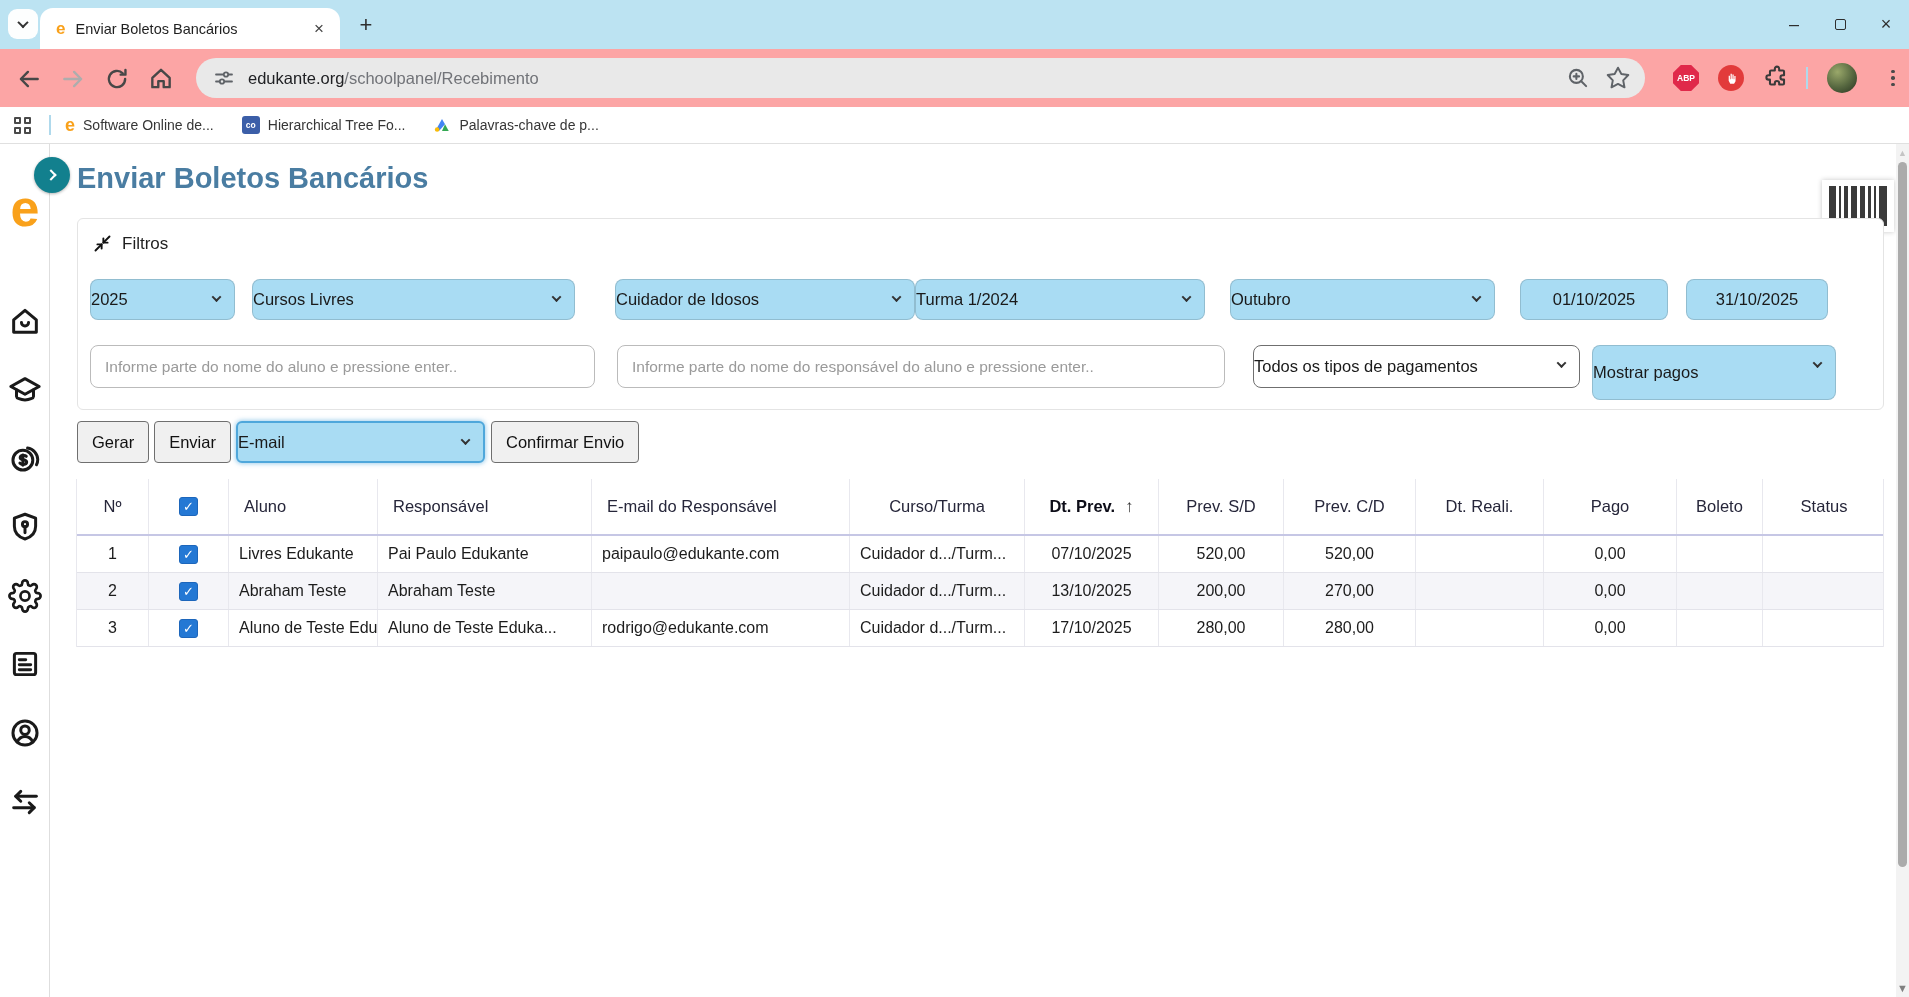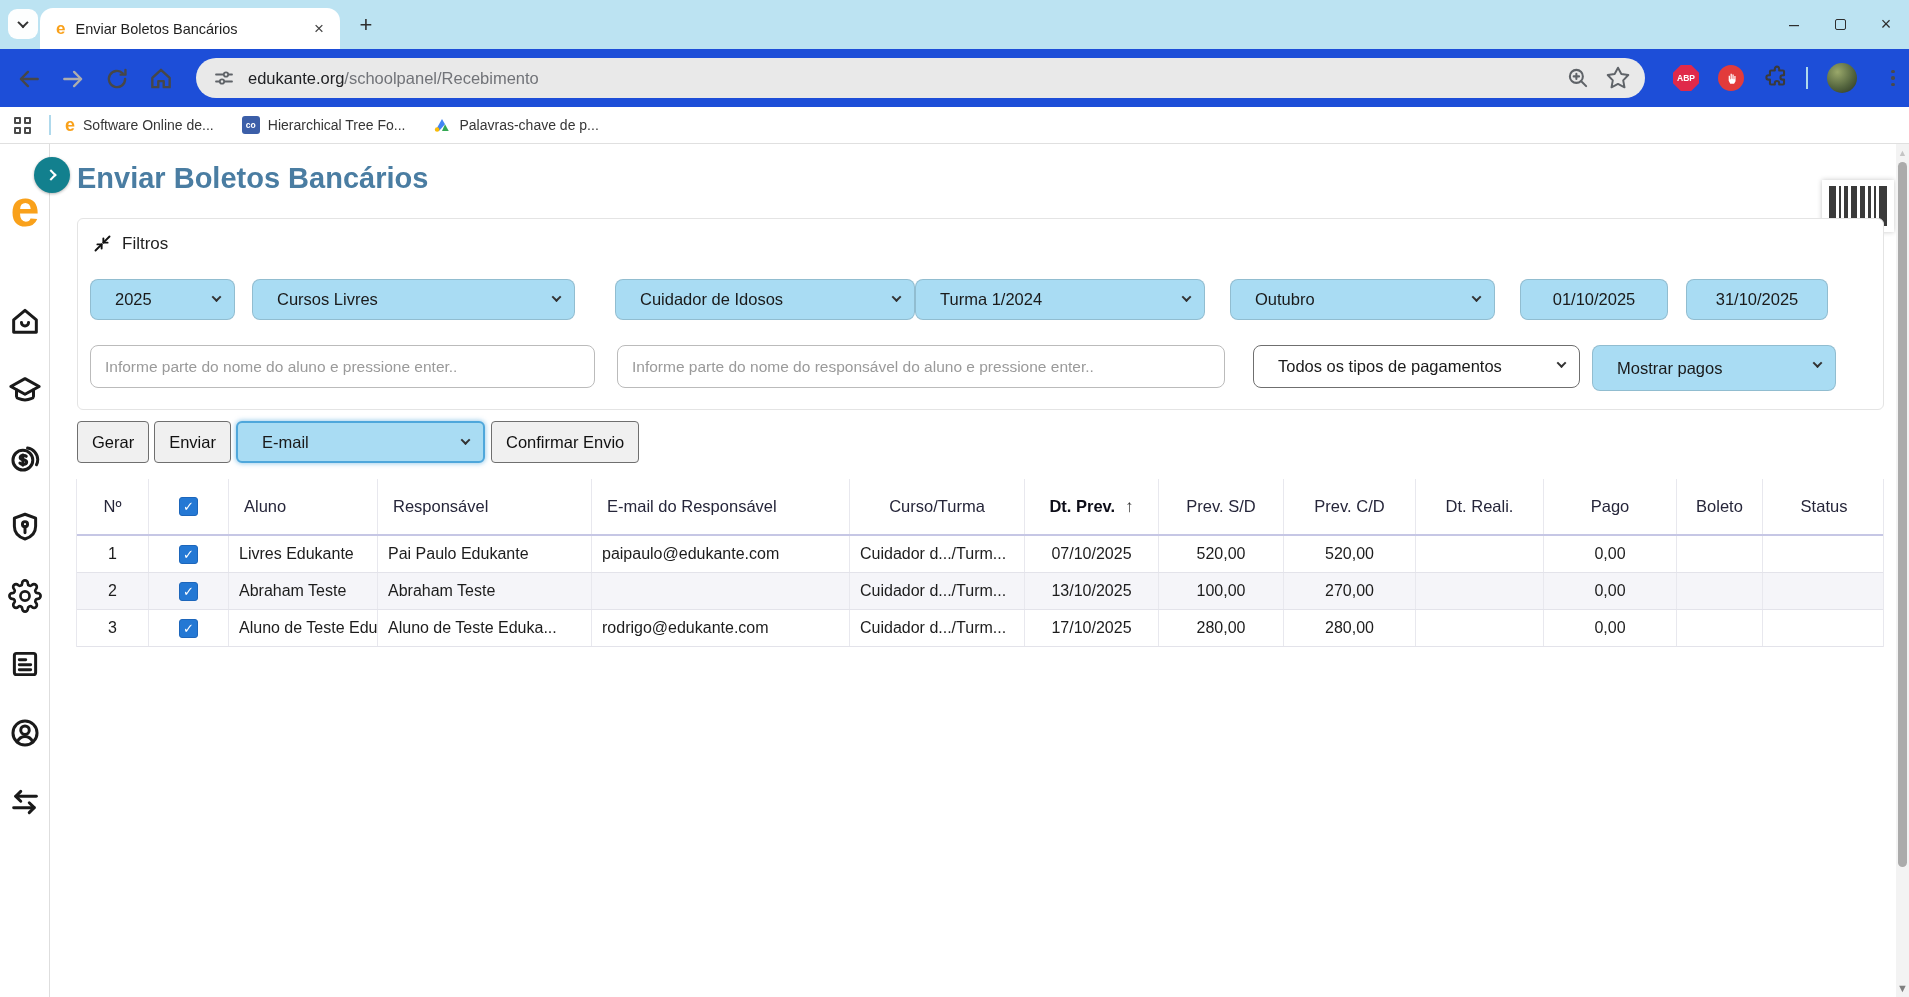--- a/index.html
+++ b/index.html
@@ -12,21 +12,21 @@
   .tab{position:absolute;left:40px;top:8px;width:300px;height:41px;background:#fff;border-radius:13px 13px 0 0;display:flex;align-items:center;padding:0 12px 0 16px;}
   .favicon{color:var(--logo-orange,#F9A11B);font-weight:bold;font-size:17px;margin-right:10px;}
   .tab-title{font-size:14.5px;color:#1f1f1f;flex:1;white-space:nowrap;overflow:hidden;}
   .tab-close{font-size:17px;color:#444;padding:0 4px;cursor:pointer;}
   .newtab{position:absolute;left:352px;top:11px;width:28px;height:28px;border:none;background:transparent;font-size:22px;color:#2f2f2f;cursor:pointer;line-height:26px;}
   .wincontrols{position:absolute;right:0;top:0;height:49px;display:flex;}
   .wincontrols>span{width:46px;height:49px;display:flex;align-items:center;justify-content:center;font-size:18px;color:#2e2e2e;cursor:pointer;}
   .maxbox{display:block;width:11px;height:11px;border:1.6px solid #2e2e2e;border-radius:2px;}
 
   
-  .toolbar{position:absolute;left:0;top:49px;width:100%;height:58px;background:#1d4ed8;}
+  .toolbar{position:absolute;left:0;top:49px;width:100%;height:58px;background:#fca5a5;}
   .tbicon{position:absolute;top:17px;width:26px;height:26px;cursor:pointer;}
   .addressbar{position:absolute;left:196px;top:9px;width:1449px;height:40px;background:#E9E9E9;border-radius:20px;display:flex;align-items:center;padding:0 14px 0 16px;cursor:text;}
   .url{font-size:16.5px;margin-left:12px;flex:1;white-space:nowrap;}
   .url .domain{color:#202124;}
   .url .path{color:#717378;}
   .pill-ico{width:26px;height:26px;margin-left:14px;cursor:pointer;}
   .ext{position:absolute;top:16px;cursor:pointer;}
   .abp{width:26px;height:26px;background:#E0294A;color:#fff;font-size:8.5px;font-weight:bold;display:flex;align-items:center;justify-content:center;clip-path:polygon(30% 0,70% 0,100% 30%,100% 70%,70% 100%,30% 100%,0 70%,0 30%);}
   .handblock{width:26px;height:26px;border-radius:50%;background:#E23B3B;display:flex;align-items:center;justify-content:center;}
   .tsep{position:absolute;left:1806px;top:18px;width:2px;height:22px;background:#AFD9EC;}
@@ -58,21 +58,21 @@
   .page-title{position:absolute;left:77px;top:18px;margin:0;font-size:29px;font-weight:bold;color:var(--title-blue,#4A7DA2);}
   .barcode{position:absolute;left:1822px;top:36px;width:72px;height:52px;background:#fff;box-shadow:0 0 5px rgba(0,0,0,.22);display:flex;align-items:center;justify-content:center;gap:3px;cursor:pointer;}
   .barcode i{display:block;background:#3a3a3a;height:40px;}
 
   .filters-panel{position:absolute;left:77px;top:74px;width:1807px;height:192px;border:1px solid #E4E4E4;border-radius:6px;background:#fff;}
   .filters-head{position:absolute;left:14px;top:14px;display:flex;align-items:center;gap:9px;}
   .filters-head .txt{font-size:17px;color:#1f1f1f;}
   .frow{position:absolute;display:flex;}
   .frow1{left:12px;top:60px;}
   .frow2{left:12px;top:126px;}
-  .sel{height:41px;background:var(--select-blue,#A9DCF3);border:1px solid rgba(0,0,0,.14);border-radius:8px;display:flex;align-items:center;padding:0 24px;font-size:16.5px;color:#1a1a1a;cursor:pointer;position:relative;}
+  .sel{height:41px;background:var(--select-blue,#A9DCF3);border:1px solid rgba(0,0,0,.14);border-radius:8px;display:flex;align-items:center;padding:0 0;font-size:16.5px;color:#1a1a1a;cursor:pointer;position:relative;}
   .sel .chev{position:absolute;right:14px;top:15px;}
   .sel.datef{justify-content:center;padding:8px;}
   .sel.white{background:#fff;border:1.5px solid #6F6F6F;height:43px;}
   .tinput{height:43px;border:1px solid #BBB;border-radius:8px;padding:0 14px;font-size:15.5px;color:#222;outline:none;}
   .tinput::placeholder{color:#9a9a9a;}
 
   .actions{position:absolute;left:77px;top:277px;display:flex;align-items:center;}
   .btn{height:42px;background:#F0F0F0;border:1.6px solid #6f6f6f;border-radius:4px;font-size:16.5px;color:#111;padding:0 14px;cursor:pointer;}
   .sel.focus{height:42px;border:2px solid var(--focus-blue,#4FA7DB);border-radius:6px;box-shadow:0 0 4px 1px rgba(77,166,219,.5);width:249px;}
 
@@ -304,21 +304,21 @@
             <span>31/10/2025</span>
           </div>
       </div>
       <div class="frow frow2">
         <input class="tinput" style="width: 505px; margin-right: 22px;" placeholder="Informe parte do nome do aluno e pressione enter..">
         <input class="tinput" style="width: 608px; margin-right: 28px;" placeholder="Informe parte do nome do responsável do aluno e pressione enter..">
         <div class="sel white" style="width:327px;margin-right:12px">
             <span>Todos os tipos de pagamentos</span>
             <span class="chev down sm"></span>
           </div>
-        <div class="sel" style="width:244px;height:46px">
+        <div class="sel" style="width:244px;height:55px">
             <span>Mostrar pagos</span>
             <span class="chev down sm"></span>
           </div>
       </div>
     </section>
 
     <div class="actions">
       <button class="btn" style="margin-right:5px">Gerar</button>
       <button class="btn" style="margin-right:5px">Enviar</button>
       <div class="sel focus" style="margin-right:6px">
@@ -371,21 +371,21 @@
       <div class="trow tbody-row alt">
         <div class="c">2</div>
         <div class="c">
             <span class="checkbox">✓</span>
           </div>
         <div class="c left">Abraham Teste</div>
         <div class="c left">Abraham Teste</div>
         <div class="c left"></div>
         <div class="c left">Cuidador d.../Turm...</div>
         <div class="c">13/10/2025</div>
-        <div class="c">100,00</div>
+        <div class="c">200,00</div>
         <div class="c">270,00</div>
         <div class="c"></div>
         <div class="c">0,00</div>
         <div class="c"></div>
         <div class="c"></div>
       </div>
 
       <div class="trow tbody-row">
         <div class="c">3</div>
         <div class="c">

